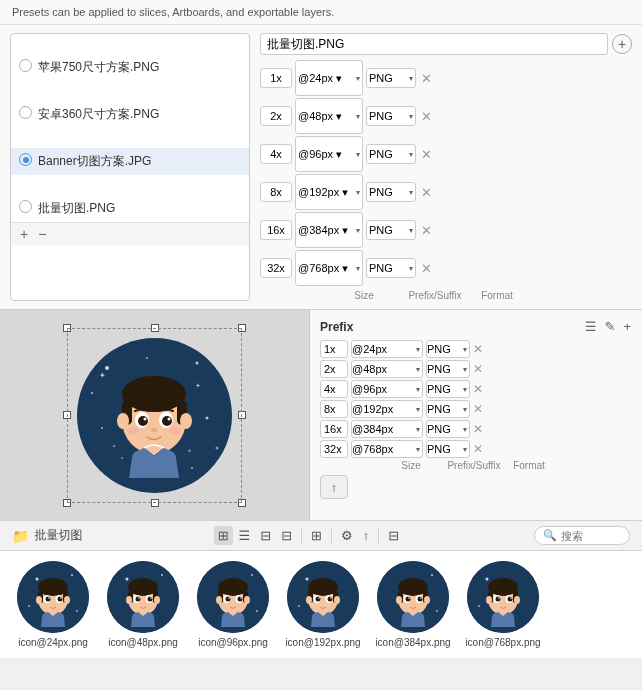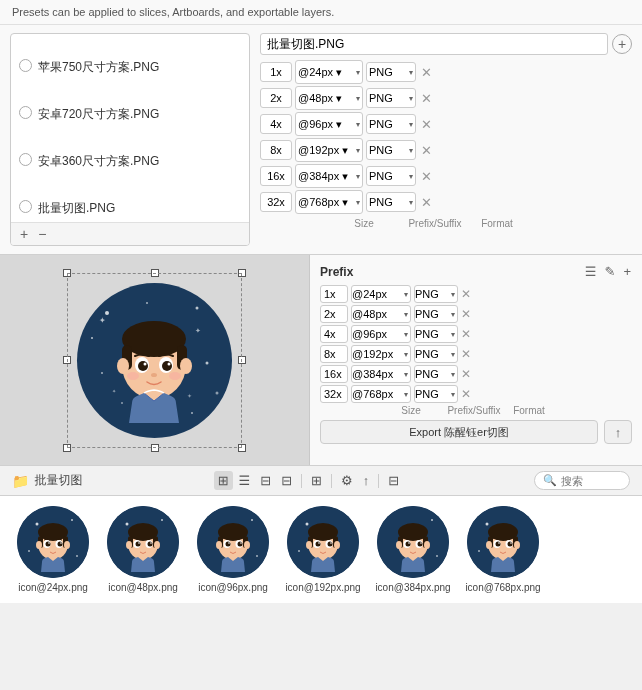--- a/index.html
+++ b/index.html
@@ -140,21 +140,21 @@
       height: 20px;
       border: 1px solid #ccc;
       border-radius: 3px;
       padding: 0 4px;
       font-size: 11px;
       text-align: center;
       background: #fff;
     }
     .size-select {
       width: 68px;
-      height: 24px;
+      height: 36px;
       border: 1px solid #ccc;
       border-radius: 3px;
       padding: 0 2px;
       font-size: 11px;
       background: #fff;
     }
     .format-select {
       width: 50px;
       height: 20px;
       border: 1px solid #ccc;
@@ -285,21 +285,21 @@
     .scale-input2 {
       width: 28px;
       height: 18px;
       border: 1px solid #ccc;
       border-radius: 3px;
       padding: 0 3px;
       font-size: 11px;
       background: #fff;
     }
     .size-select2 {
-      width: 60px;
+      width: 72px;
       height: 18px;
       border: 1px solid #ccc;
       border-radius: 3px;
       font-size: 11px;
       background: #fff;
     }
     .format-select2 {
       width: 44px;
       height: 18px;
       border: 1px solid #ccc;
@@ -489,25 +489,25 @@
 
   <div class="two-col">
 
     <div class="preset-list-panel">
       <div class="preset-item">
         <div class="radio-circle"></div>
         <span>苹果750尺寸方案.PNG</span>
       </div>
       <div class="preset-item">
         <div class="radio-circle"></div>
-        <span>安卓720尺寸方案.PNG</span>
-      </div>
-      <div class="preset-item">
-        <div class="radio-circle"></div>
         <span>安卓360尺寸方案.PNG</span>
+      </div>
+      <div class="preset-item selected">
+        <div class="radio-circle checked"></div>
+        <span>Banner切图方案.JPG</span>
       </div>
       <div class="preset-item">
         <div class="radio-circle"></div>
         <span>批量切图.PNG</span>
       </div>
       <div class="preset-list-footer">
         <button class="icon-btn">+</button>
         <button class="icon-btn">−</button>
       </div>
     </div>
@@ -779,21 +779,20 @@
     </div>
 
     <div class="col-headers2">
       <span style="width:28px"></span>
       <span style="width:60px;text-align:center">Size</span>
       <span style="width:60px;text-align:center">Prefix/Suffix</span>
       <span style="width:44px;text-align:center">Format</span>
     </div>
 
     <div class="export-btn-row">
-      <button class="export-btn">Export 陈醒钰er切图</button>
       <button class="share-btn">
         <span>↑</span>
       </button>
     </div>
   </div>
 </div>
 
 <div class="bottom-toolbar">
   <div class="folder-label">
     <span class="folder-icon">📁</span>

